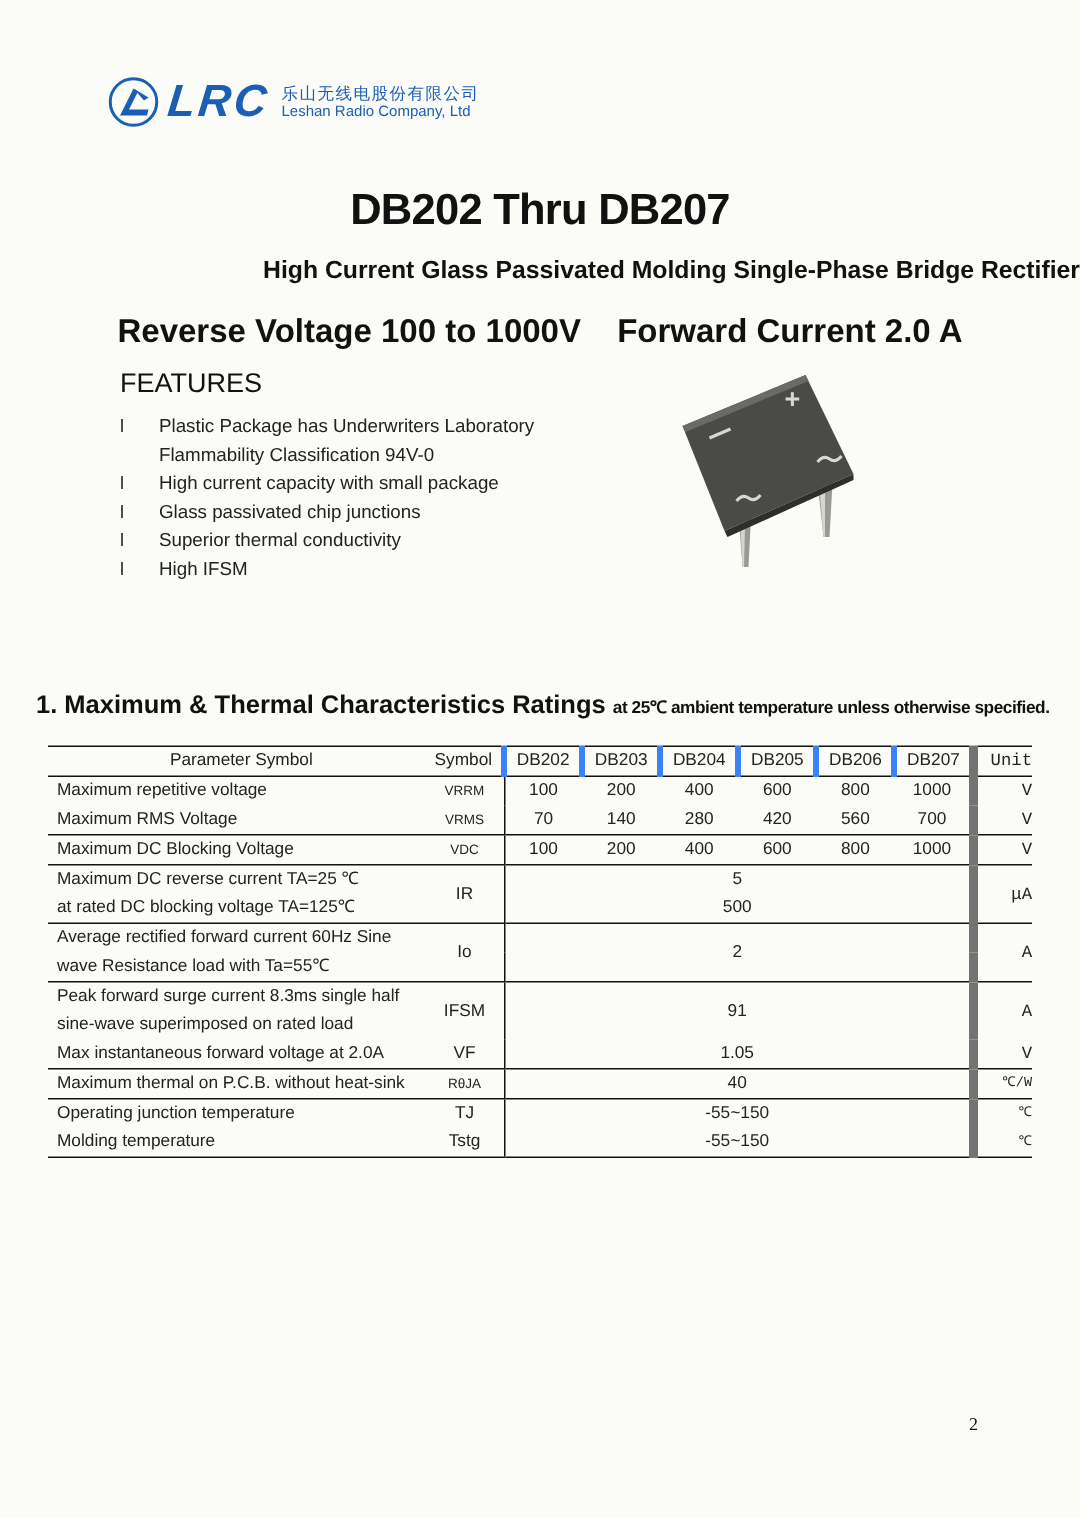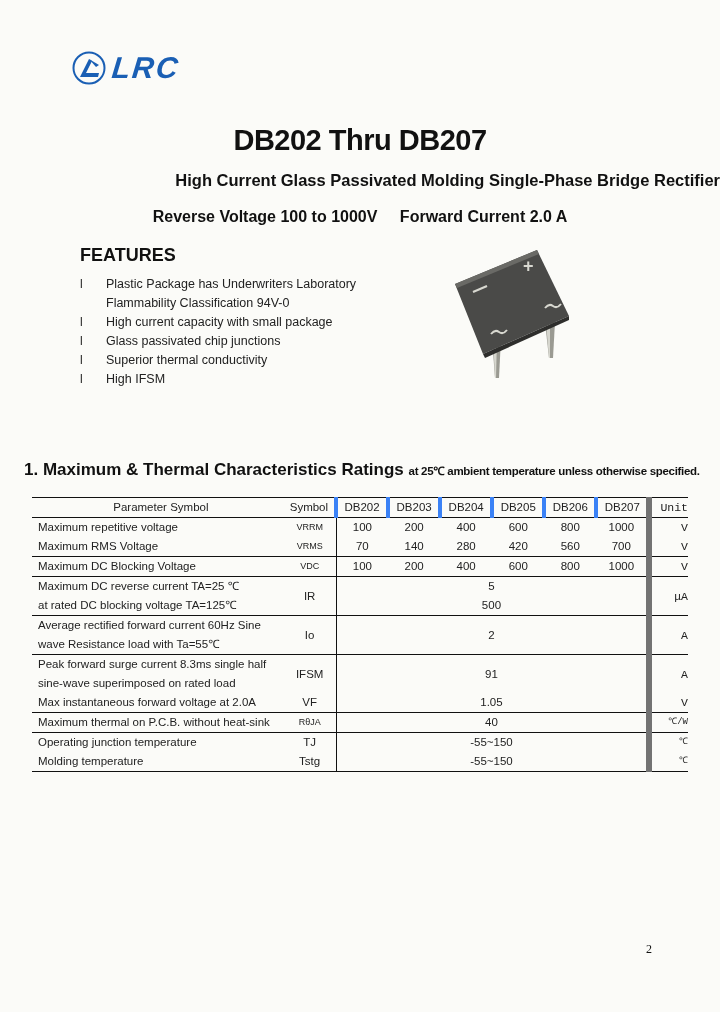--- a/index.html
+++ b/index.html
@@ -11,24 +11,24 @@
   
   #logo { left:72px; top:50px; height:36px; display:flex; align-items:center; }
   #logo-mark { width:34px; height:34px; }
   #logo-text { font-family:"Liberation Sans", sans-serif; font-weight:bold; font-style:italic; color:#1a5fb4; font-size:30px; letter-spacing:2px; margin-left:6px; line-height:34px; transform:skewX(-6deg); }
   #company { margin-left:8px; display:flex; flex-direction:column; color:#1a5fb4; }
   #company-cn { font-size:11px; letter-spacing:1px; line-height:13px; font-family:"DejaVu Serif", serif; }
   #company-en { font-size:10px; line-height:12px; }
 
   #title { left:0; width:720px; top:124px; text-align:center; font-size:29px; font-weight:bold; letter-spacing:-0.5px; }
   #subtitle { left:0; width:720px; top:171px; text-align:right; font-size:16.5px; font-weight:bold; }
-  #ratings { left:0; width:720px; top:208px; text-align:center; font-size:16px; font-weight:bold; }
+  #ratings { left:0; width:720px; top:208px; text-align:center; font-size:22px; font-weight:bold; }
   #ratings span + span { margin-left:18px; }
 
-  #features-heading { left:80px; top:245px; font-size:18px; font-weight:bold; }
+  #features-heading { left:80px; top:245px; font-size:18px; font-weight:normal; }
   #features-list { left:80px; top:275px; margin:0; padding:0; list-style:none; font-size:12.5px; color:#222; }
   #features-list li { display:flex; line-height:19px; }
   #features-list .bullet { width:26px; font-size:12px; }
   #features-list .text { width:260px; }
 
   #product-image { left:445px; top:236px; width:130px; height:150px; }
 
   #section-heading { left:24px; top:460px; font-size:17px; font-weight:bold; white-space:nowrap; }
   #section-heading .sub { font-size:11.5px; font-weight:bold; letter-spacing:-0.3px; }
 
@@ -52,20 +52,24 @@
 </head>
 <body>
 
 <div id="logo" class="abs">
   <svg id="logo-mark" viewBox="0 0 34 34">
     <circle cx="17" cy="17" r="15.5" fill="none" stroke="#1a5fb4" stroke-width="2"></circle>
     <path d="M8 26 L17 8 L20 10 L14 22 L27 22 L26 26 Z" fill="#1a5fb4"></path>
     <path d="M17 8 L27 14 L24 16 Z" fill="#1a5fb4"></path>
   </svg>
   <span id="logo-text">LRC</span>
+  <div id="company">
+    <span id="company-cn">乐山无线电股份有限公司</span>
+    <span id="company-en">Leshan Radio Company, Ltd</span>
+  </div>
 </div>
 
 <div id="title" class="abs">DB202 Thru DB207</div>
 <div id="subtitle" class="abs">High Current Glass Passivated Molding Single-Phase Bridge Rectifier</div>
 <div id="ratings" class="abs">
   <span>Reverse Voltage 100 to 1000V</span>
   <span>Forward Current 2.0 A</span>
 </div>
 
 <div id="features-heading" class="abs">FEATURES</div>

